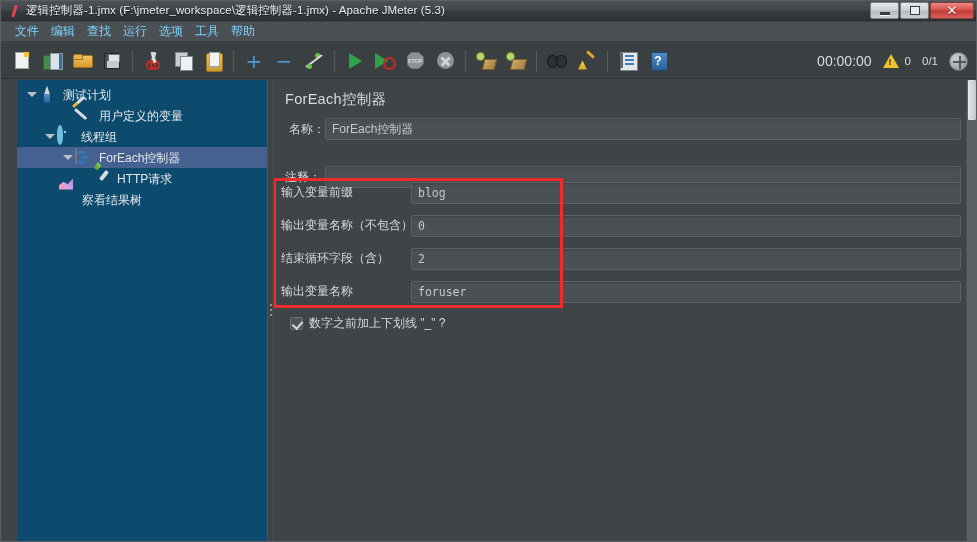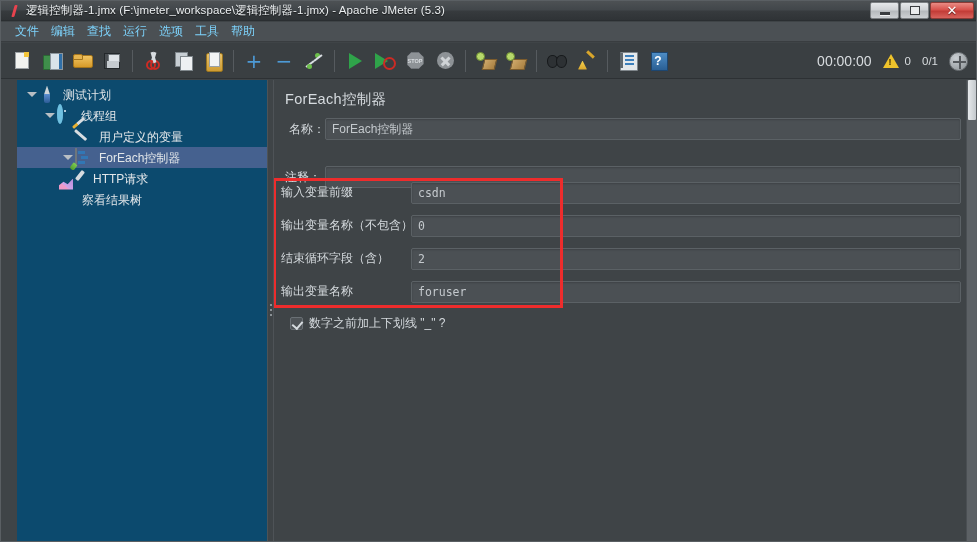--- a/index.html
+++ b/index.html
@@ -735,38 +735,38 @@
 
     <div class="tree-pane">
       <div class="tree">
 
         <div class="tnode" style="padding-left:8px;">
           <div class="twist open"></div>
           <div class="tnode-icon"><span class="ti-plan"></span></div>
           <div class="tlabel">测试计划</div>
         </div>
 
+        <div class="tnode" style="padding-left:58px;">
+          <div class="tnode-icon"><span class="ti-var"></span></div>
+          <div class="tlabel">用户定义的变量</div>
+        </div>
+
         <div class="tnode" style="padding-left:26px;">
           <div class="twist open"></div>
           <div class="tnode-icon"><span class="ti-gear"></span></div>
           <div class="tlabel">线程组</div>
         </div>
 
-        <div class="tnode" style="padding-left:58px;">
-          <div class="tnode-icon"><span class="ti-var"></span></div>
-          <div class="tlabel">用户定义的变量</div>
-        </div>
-
         <div class="tnode selected" style="padding-left:44px;">
           <div class="twist open"></div>
           <div class="tnode-icon"><span class="ti-foreach"></span></div>
           <div class="tlabel">ForEach控制器</div>
         </div>
 
-        <div class="tnode" style="padding-left:52px;">
+        <div class="tnode" style="padding-left:76px;">
           <div class="tnode-icon"><span class="ti-http"></span></div>
           <div class="tlabel">HTTP请求</div>
         </div>
 
         <div class="tnode" style="padding-left:41px;">
           <div class="tnode-icon"><span class="ti-results"></span></div>
           <div class="tlabel">察看结果树</div>
         </div>
 
       </div>
@@ -789,21 +789,21 @@
         <div class="field" style="width:636px;">ForEach控制器</div>
       </div>
 
       <div class="form-row" style="top:86px; left:11px; width:680px;">
         <div class="form-label" style="width:40px;">注释：</div>
         <div class="field" style="width:636px;" placeholder=""></div>
       </div>
 
       <div class="fe-row" style="top:101px; left:7px; width:685px;">
         <div class="fe-label">输入变量前缀</div>
-        <div class="field mono" style="width:550px;">csdn</div>
+        <div class="field mono" style="width:550px;">blog</div>
       </div>
 
       <div class="fe-row" style="top:134px; left:7px; width:685px;">
         <div class="fe-label">输出变量名称（不包含）</div>
         <div class="field mono" style="width:550px;">0</div>
       </div>
 
       <div class="fe-row" style="top:167px; left:7px; width:685px;">
         <div class="fe-label">结束循环字段（含）</div>
         <div class="field mono" style="width:550px;">2</div>

